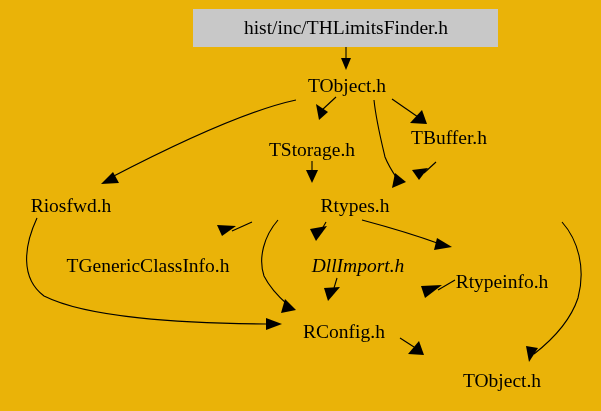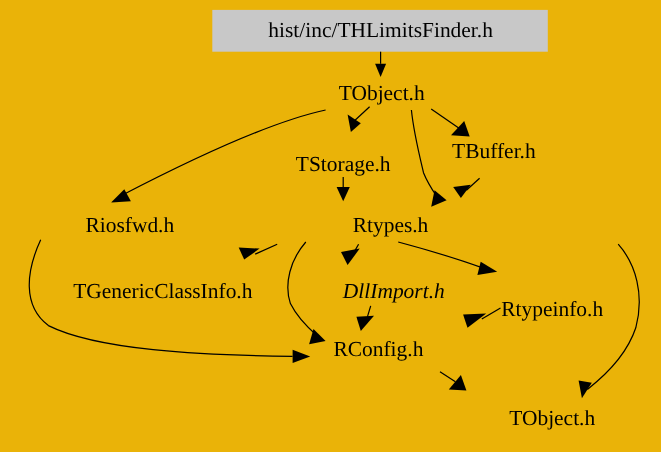--- a/index.html
+++ b/index.html
@@ -138,28 +138,28 @@
   </svg>
 
   <div class="node-label" style="left:346px; top:28px;">hist/inc/THLimitsFinder.h</div>
 
   <div class="node-label" style="left:347px; top:86px;">TObject.h</div>
 
   <div class="node-label" style="left:312px; top:150px;">TStorage.h</div>
 
   <div class="node-label" style="left:449px; top:138px;">TBuffer.h</div>
 
-  <div class="node-label" style="left:71px; top:206px;margin-left:47px;">Riosfwd.h</div>
+  <div class="node-label" style="left:71px; top:206px;">Riosfwd.h</div>
 
   <div class="node-label" style="left:310px; top:206px;margin-left:45px;">Rtypes.h</div>
 
 
   <div class="node-label" style="left:148px; top:266px;">TGenericClassInfo.h</div>
 
   <div class="node-label" style="left:358px; top:266px;font-style:italic;">DllImport.h</div>
 
   <div class="node-label" style="left:502px; top:282px;">Rtypeinfo.h</div>
 
-  <div class="node-label" style="left:344px; top:318px;">RConfig.h</div>
+  <div class="node-label" style="left:344px; top:332px;">RConfig.h</div>
 
   <div class="node-label" style="left:502px; top:381px;">TObject.h</div>
 
 </div>
 
 </body></html>

